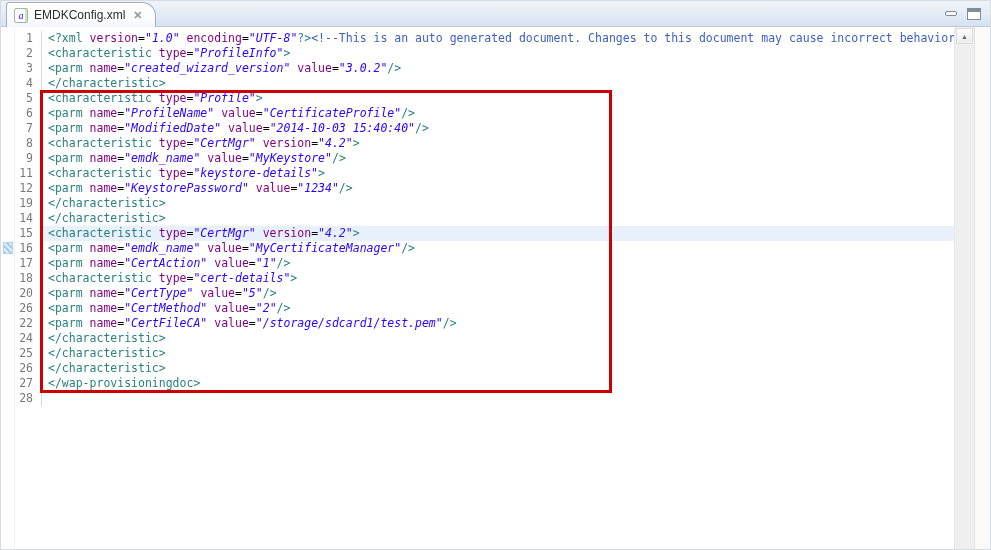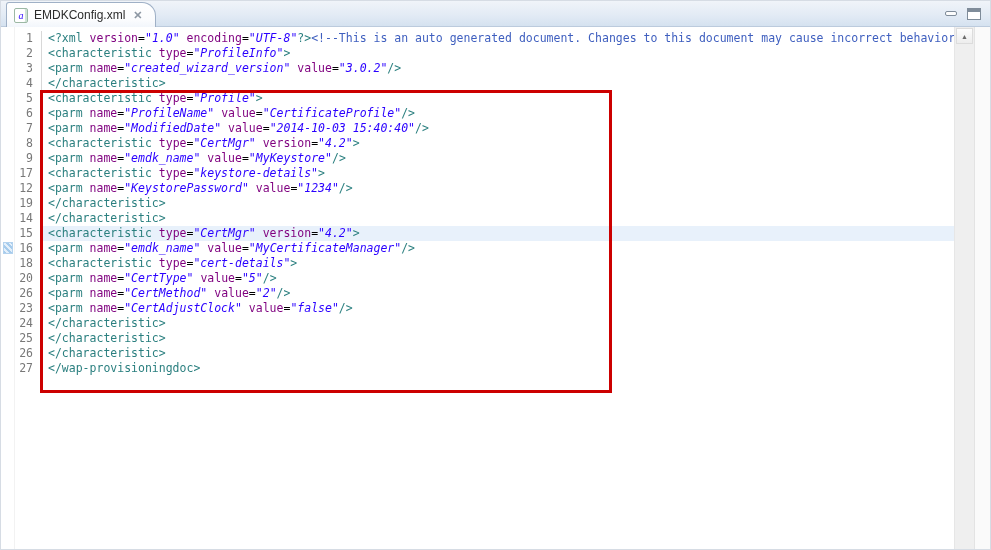--- a/index.html
+++ b/index.html
@@ -124,21 +124,21 @@
         </div>
         <div class="row">
           <span class="num">8</span>
           <span class="code"><span class="tk-tag">&lt;characteristic </span><span class="tk-attr">type</span><span class="tk-eq">=</span><span class="tk-val">"CertMgr"</span><span class="tk-plain"> </span><span class="tk-attr">version</span><span class="tk-eq">=</span><span class="tk-val">"4.2"</span><span class="tk-tag">&gt;</span></span>
         </div>
         <div class="row">
           <span class="num">9</span>
           <span class="code"><span class="tk-tag">&lt;parm </span><span class="tk-attr">name</span><span class="tk-eq">=</span><span class="tk-val">"emdk_name"</span><span class="tk-plain"> </span><span class="tk-attr">value</span><span class="tk-eq">=</span><span class="tk-val">"MyKeystore"</span><span class="tk-tag">/&gt;</span></span>
         </div>
         <div class="row">
-          <span class="num">17</span>
+          <span class="num">11</span>
           <span class="code"><span class="tk-tag">&lt;characteristic </span><span class="tk-attr">type</span><span class="tk-eq">=</span><span class="tk-val">"keystore-details"</span><span class="tk-tag">&gt;</span></span>
         </div>
         <div class="row">
           <span class="num">12</span>
           <span class="code"><span class="tk-tag">&lt;parm </span><span class="tk-attr">name</span><span class="tk-eq">=</span><span class="tk-val">"KeystorePassword"</span><span class="tk-plain"> </span><span class="tk-attr">value</span><span class="tk-eq">=</span><span class="tk-val">"1234"</span><span class="tk-tag">/&gt;</span></span>
         </div>
         <div class="row">
           <span class="num">19</span>
           <span class="code"><span class="tk-tag">&lt;/characteristic&gt;</span></span>
         </div>
@@ -148,50 +148,58 @@
         </div>
         <div class="row current">
           <span class="num">15</span>
           <span class="code"><span class="tk-tag">&lt;characteristic </span><span class="tk-attr">type</span><span class="tk-eq">=</span><span class="tk-val">"CertMgr"</span><span class="tk-plain"> </span><span class="tk-attr">version</span><span class="tk-eq">=</span><span class="tk-val">"4.2"</span><span class="tk-tag">&gt;</span></span>
         </div>
         <div class="row">
           <span class="num">16</span>
           <span class="code"><span class="tk-tag">&lt;parm </span><span class="tk-attr">name</span><span class="tk-eq">=</span><span class="tk-val">"emdk_name"</span><span class="tk-plain"> </span><span class="tk-attr">value</span><span class="tk-eq">=</span><span class="tk-val">"MyCertificateManager"</span><span class="tk-tag">/&gt;</span></span>
         </div>
         <div class="row">
+          <span class="num">17</span>
+          <span class="code"><span class="tk-tag">&lt;parm </span><span class="tk-attr">name</span><span class="tk-eq">=</span><span class="tk-val">"CertAction"</span><span class="tk-plain"> </span><span class="tk-attr">value</span><span class="tk-eq">=</span><span class="tk-val">"1"</span><span class="tk-tag">/&gt;</span></span>
+        </div>
+        <div class="row">
           <span class="num">18</span>
           <span class="code"><span class="tk-tag">&lt;characteristic </span><span class="tk-attr">type</span><span class="tk-eq">=</span><span class="tk-val">"cert-details"</span><span class="tk-tag">&gt;</span></span>
         </div>
         <div class="row">
           <span class="num">20</span>
           <span class="code"><span class="tk-tag">&lt;parm </span><span class="tk-attr">name</span><span class="tk-eq">=</span><span class="tk-val">"CertType"</span><span class="tk-plain"> </span><span class="tk-attr">value</span><span class="tk-eq">=</span><span class="tk-val">"5"</span><span class="tk-tag">/&gt;</span></span>
         </div>
         <div class="row">
           <span class="num">26</span>
           <span class="code"><span class="tk-tag">&lt;parm </span><span class="tk-attr">name</span><span class="tk-eq">=</span><span class="tk-val">"CertMethod"</span><span class="tk-plain"> </span><span class="tk-attr">value</span><span class="tk-eq">=</span><span class="tk-val">"2"</span><span class="tk-tag">/&gt;</span></span>
         </div>
         <div class="row">
-          <span class="num">23</span>
-          <span class="code"><span class="tk-tag">&lt;parm </span><span class="tk-attr">name</span><span class="tk-eq">=</span><span class="tk-val">"CertAdjustClock"</span><span class="tk-plain"> </span><span class="tk-attr">value</span><span class="tk-eq">=</span><span class="tk-val">"false"</span><span class="tk-tag">/&gt;</span></span>
+          <span class="num">22</span>
+          <span class="code"><span class="tk-tag">&lt;parm </span><span class="tk-attr">name</span><span class="tk-eq">=</span><span class="tk-val">"CertFileCA"</span><span class="tk-plain"> </span><span class="tk-attr">value</span><span class="tk-eq">=</span><span class="tk-val">"/storage/sdcard1/test.pem"</span><span class="tk-tag">/&gt;</span></span>
         </div>
         <div class="row">
           <span class="num">24</span>
           <span class="code"><span class="tk-tag">&lt;/characteristic&gt;</span></span>
         </div>
         <div class="row">
           <span class="num">25</span>
           <span class="code"><span class="tk-tag">&lt;/characteristic&gt;</span></span>
         </div>
         <div class="row">
           <span class="num">26</span>
           <span class="code"><span class="tk-tag">&lt;/characteristic&gt;</span></span>
         </div>
         <div class="row">
           <span class="num">27</span>
           <span class="code"><span class="tk-tag">&lt;/wap-provisioningdoc&gt;</span></span>
+        </div>
+        <div class="row">
+          <span class="num">28</span>
+          <span class="code"></span>
         </div>
       </div>
     <div id="line-marker" style="top: 215px;"></div>
     <div id="hl-rect" style="top: 63px; height: 303px; border-color: rgb(204, 0, 0);"></div>
 
     <div id="vscroll">
       <div id="scroll-up">
         <span>▲</span>
       </div>
     </div>

